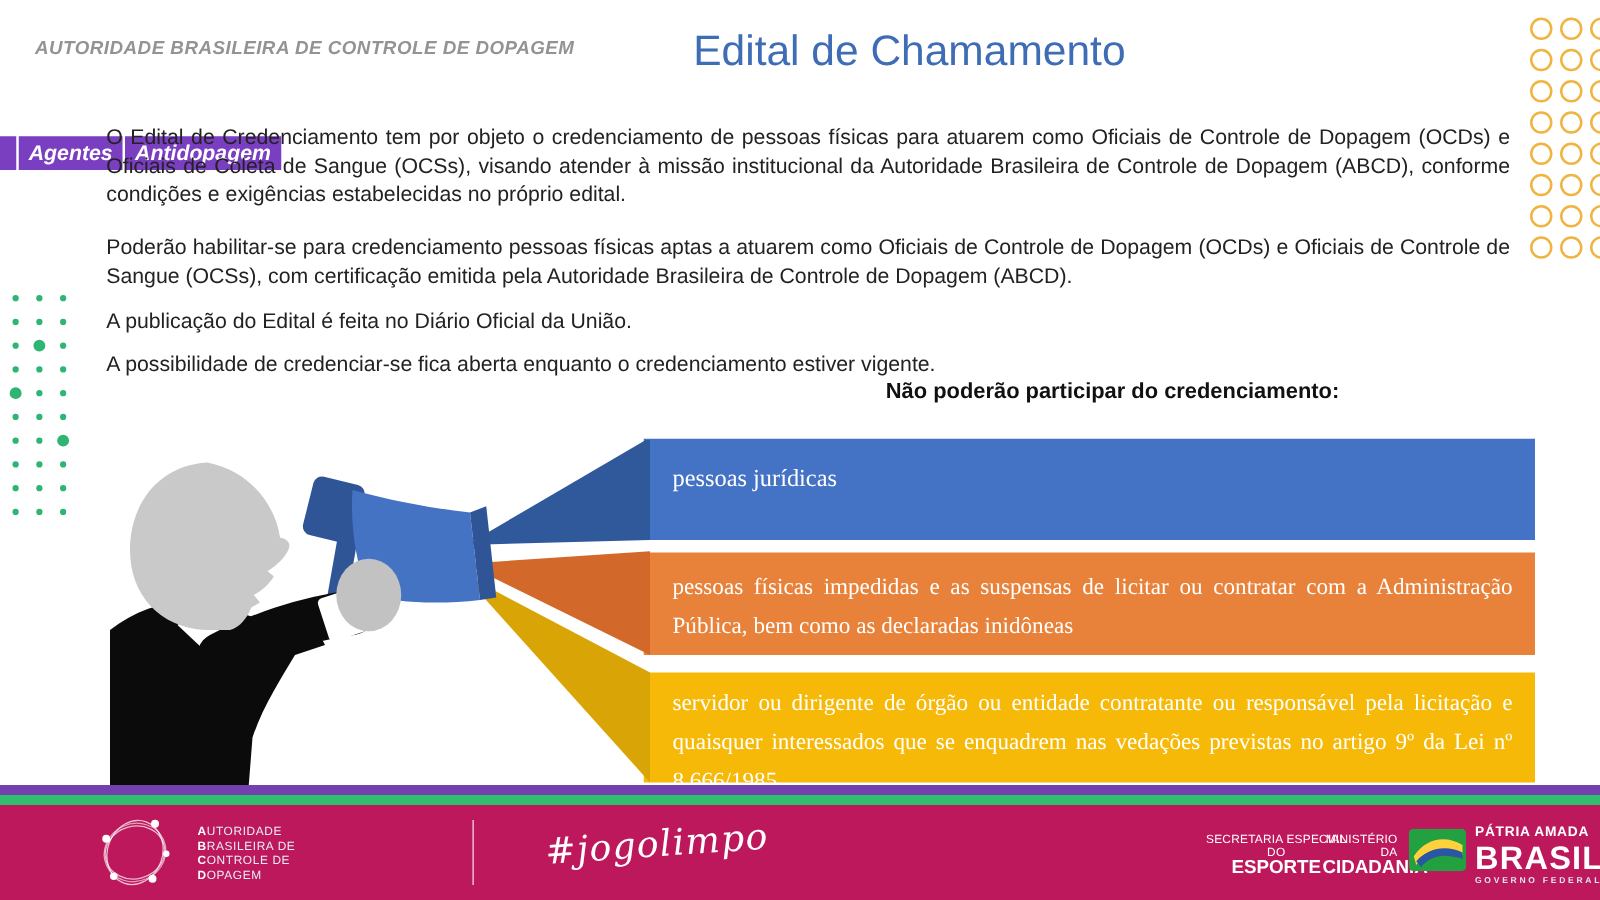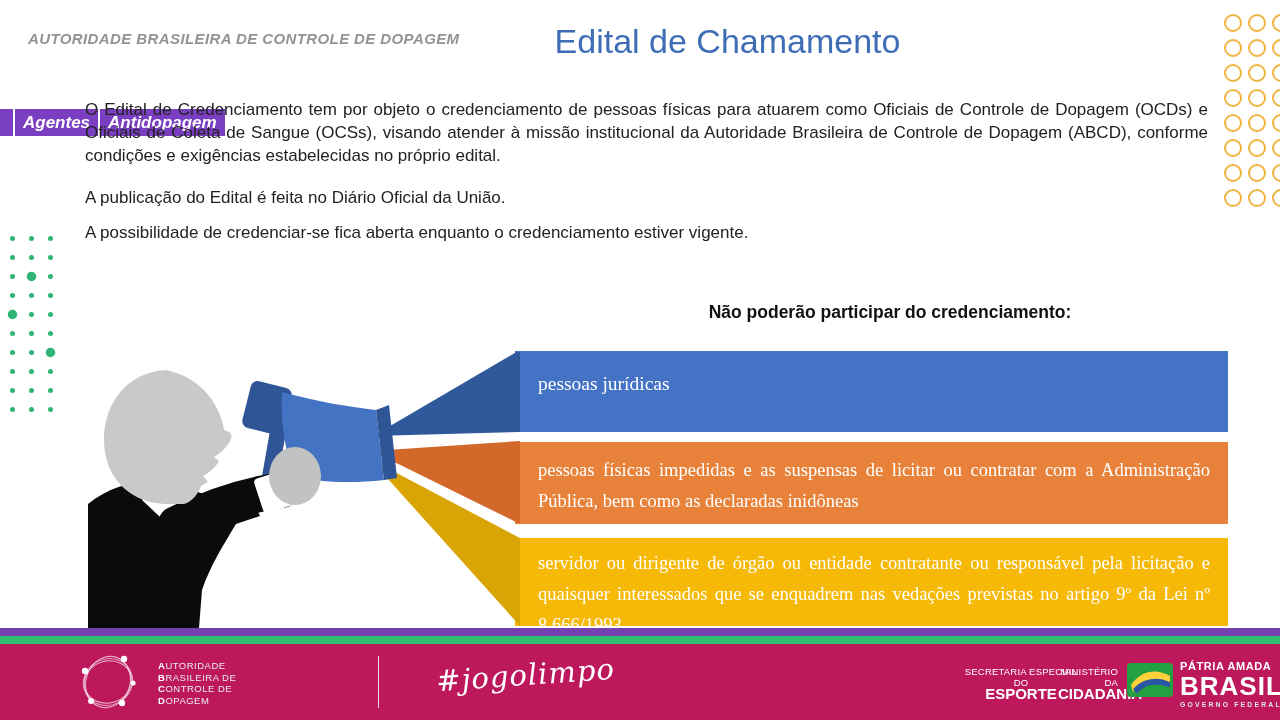--- a/index.html
+++ b/index.html
@@ -146,34 +146,35 @@
       <span class="dot"></span>
       <span class="dot"></span>
       <span class="dot"></span>
       <span class="dot"></span>
       <span class="dot"></span>
       <span class="dot"></span>
     </div>
 
   <div class="body-text">
     <p class="just p1">O Edital de Credenciamento tem por objeto o credenciamento de pessoas físicas para atuarem como Oficiais de Controle de Dopagem (OCDs) e Oficiais de Coleta de Sangue (OCSs), visando atender à missão institucional da Autoridade Brasileira de Controle de Dopagem (ABCD), conforme condições e exigências estabelecidas no próprio edital.</p>
+    <p class="just p2">Poderão habilitar-se para credenciamento pessoas físicas aptas a atuarem como Oficiais de Controle de Dopagem (OCDs) e Oficiais de Controle de Sangue (OCSs), com certificação emitida pela Autoridade Brasileira de Controle de Dopagem (ABCD).</p>
     <p class="p3">A publicação do Edital é feita no Diário Oficial da União.</p>
     <p>A possibilidade de credenciar-se fica aberta enquanto o credenciamento estiver vigente.</p>
   </div>
 
   <div class="excl-heading">Não poderão participar do credenciamento:</div>
 
   <div class="banner banner1">
     <div class="txt">pessoas jurídicas</div>
   </div>
   <div class="banner banner2">
     <div class="txt">pessoas físicas impedidas e as suspensas de licitar ou contratar com a Administração Pública, bem como as declaradas inidôneas</div>
   </div>
   <div class="banner banner3">
-    <div class="txt">servidor ou dirigente de órgão ou entidade contratante ou responsável pela licitação e quaisquer interessados que se enquadrem nas vedações previstas no artigo 9º da Lei nº 8.666/1993.</div>
+    <div class="txt">servidor ou dirigente de órgão ou entidade contratante ou responsável pela licitação e quaisquer interessados que se enquadrem nas vedações previstas no artigo 9º da Lei nº 8.666/1985.</div>
   </div>
 
   <svg class="mega" width="440" height="280" viewBox="0 0 440 280">
 
     <polygon points="285,84 432,-2 432,80" fill="#30599c"></polygon>
     <polygon points="284,99 432,89 432,172" fill="#d3682b"></polygon>
     <polygon points="282,107 432,186 432,274" fill="#d9a506"></polygon>
 
     <rect x="158" y="32" width="42" height="48" rx="7" fill="#2f5597" transform="rotate(14 179 56)"></rect>
     <rect x="178" y="74" width="16" height="56" rx="3" fill="#2f5597" transform="rotate(10 186 102)"></rect>

